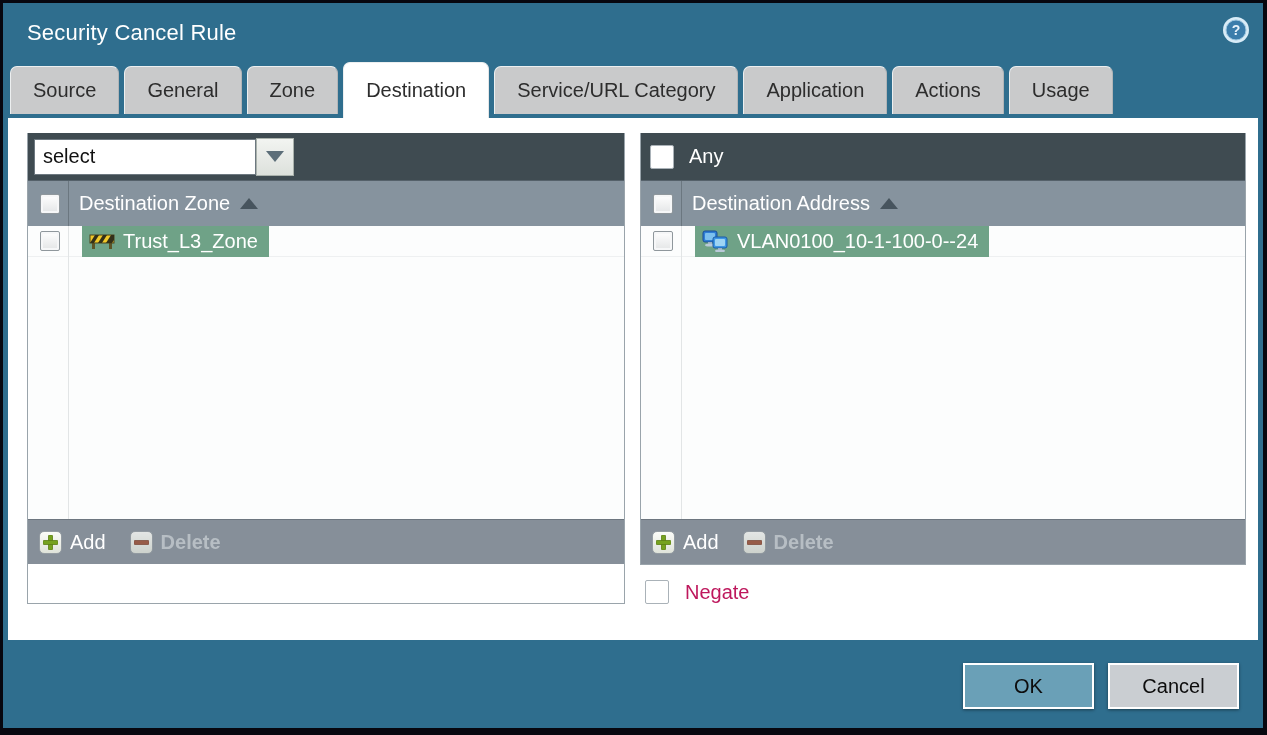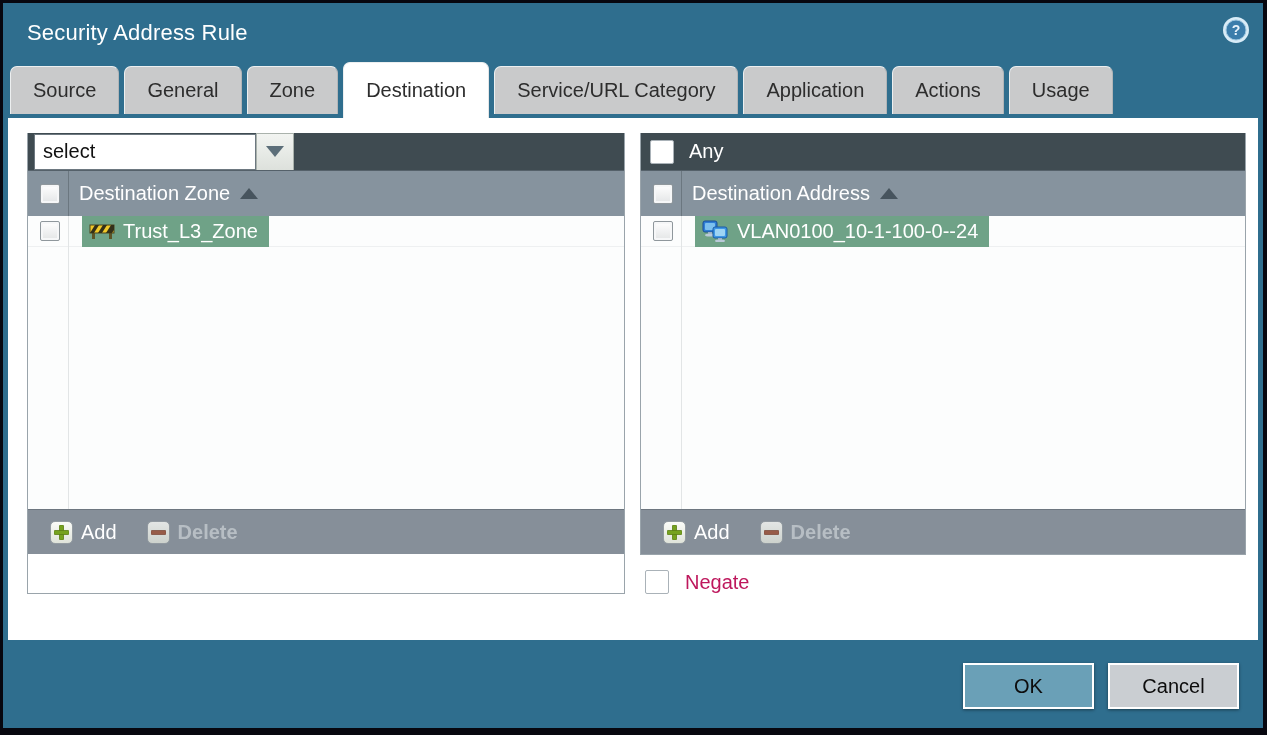--- a/index.html
+++ b/index.html
@@ -23,21 +23,21 @@
     border-top:1px solid #eceff0; border-left:1px solid #eceff0; border-right:1px solid #b2b5b7;
     cursor:pointer; white-space:nowrap;
   }
   .tab.active { margin-top:0; height:56px; background:#ffffff; border-right-color:#e4e6e7; }
   
   .content { height:522px; margin:0 5px; background:#ffffff; padding:15px 0 0 19px; }
   .cols { display:flex; gap:15px; }
   .panel { border:1px solid #9aa4ab; border-top:none; }
   .panel-left { width:598px; }
   .panel-right { width:606px; }
-  .panel-top { height:37px; background:#3f4b51; display:flex; align-items:center; padding-left:6px; }
+  .panel-top { height:47px; background:#3f4b51; display:flex; align-items:center; padding-left:6px; }
   .select-input {
     width:222px; height:36px; border:1px solid #6d7880; background:#ffffff;
     font-family:"Liberation Sans", sans-serif; font-size:20px; color:#111; padding:0 8px; outline:none;
   }
   .select-btn {
     width:38px; height:38px; background:linear-gradient(#f2f4f1,#dde1dc);
     border:1px solid #aab2ac; display:flex; align-items:center; justify-content:center; cursor:pointer;
   }
   .tri-down { width:0; height:0; border-left:9px solid transparent; border-right:9px solid transparent; border-top:11px solid #5c6e79; }
   .any-wrap { display:flex; align-items:center; padding-left:9px; gap:15px; }
@@ -57,21 +57,21 @@
   
   .panel-body { position:relative; height:293px; background:#fcfdfd; overflow:hidden; }
   .panel-body::after { content:""; position:absolute; left:40px; top:0; bottom:0; width:1px; background:#e2e5e6; }
   .row { height:31px; display:flex; align-items:center; padding-left:12px; border-bottom:1px solid #eef0f1; }
   .chip {
     display:inline-flex; align-items:center; gap:8px; margin-left:22px;
     background:#6fa287; color:#ffffff; font-size:20px; height:31px; padding:0 11px 0 7px; cursor:pointer;
   }
   .chip .ic { display:flex; align-items:center; }
   
-  .panel-footer { height:45px; background:#868f99; border-top:1px solid #6d767f; display:flex; align-items:center; gap:30px; padding-left:22px; }
+  .panel-footer { height:45px; background:#868f99; border-top:1px solid #6d767f; display:flex; align-items:center; gap:24px; padding-left:11px; }
   .tool-btn { display:flex; align-items:center; gap:8px; color:#ffffff; font-size:20px; cursor:pointer; }
   .tool-btn.disabled { color:#b7bec4; cursor:default;font-weight:bold; }
   .tool-btn.disabled .tool-ic { opacity:.8; }
   .tool-ic { width:23px; height:23px; border-radius:5px; background:linear-gradient(#fbfcf8,#dfe3da); border:1px solid #949ca2; display:flex; align-items:center; justify-content:center; }
   
   .negate-row { display:flex; align-items:center; gap:16px; margin-top:15px; padding-left:5px; }
   .negate-label { font-size:20px; color:#be185d; }
   
   .btn-row { position:absolute; right:24px; bottom:19px; display:flex; gap:14px; }
   .btn {
@@ -81,21 +81,21 @@
   }
   .btn.ok { background:#6aa0b7; }
   .btn.cancel { background:#caced2; }
 </style>
 </head>
 <body>
 
 <div class="dialog">
 
   <div class="titlebar">
-    <span class="title">Security Address Rule</span>
+    <span class="title">Security Cancel Rule</span>
     <div class="help">
       <svg width="28" height="28" viewBox="0 0 28 28">
         <circle cx="14" cy="14" r="13" fill="#d9ecf7"></circle>
         <circle cx="14" cy="14" r="10" fill="#3b7dab"></circle>
         <circle cx="14" cy="14" r="10" fill="none" stroke="#9fc8e0" stroke-width="1"></circle>
         <text x="14" y="19" text-anchor="middle" font-family="Liberation Sans, sans-serif" font-size="14" font-weight="bold" fill="#eaf4fb">?</text>
       </svg>
     </div>
   </div>
 

